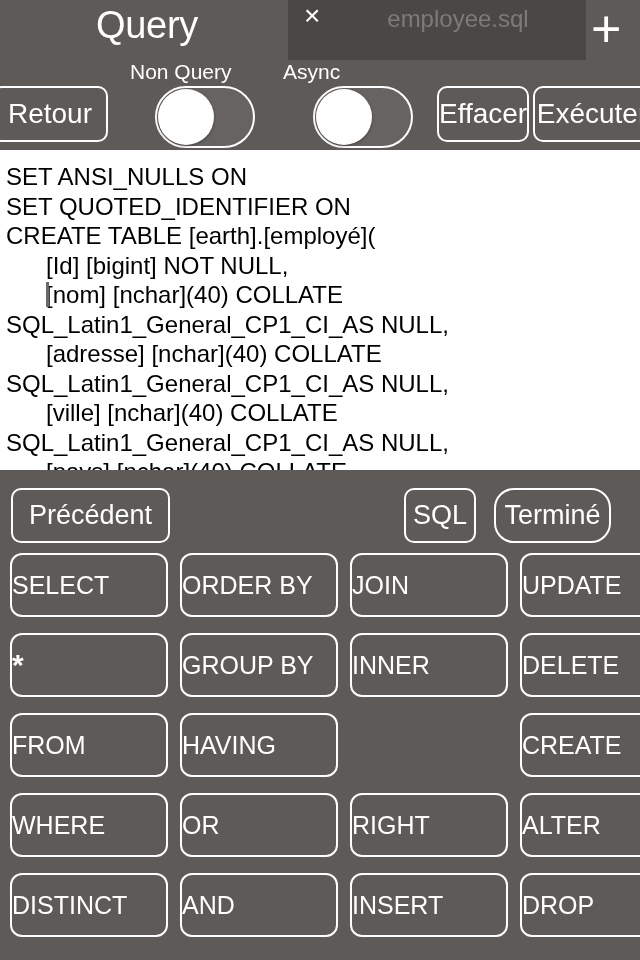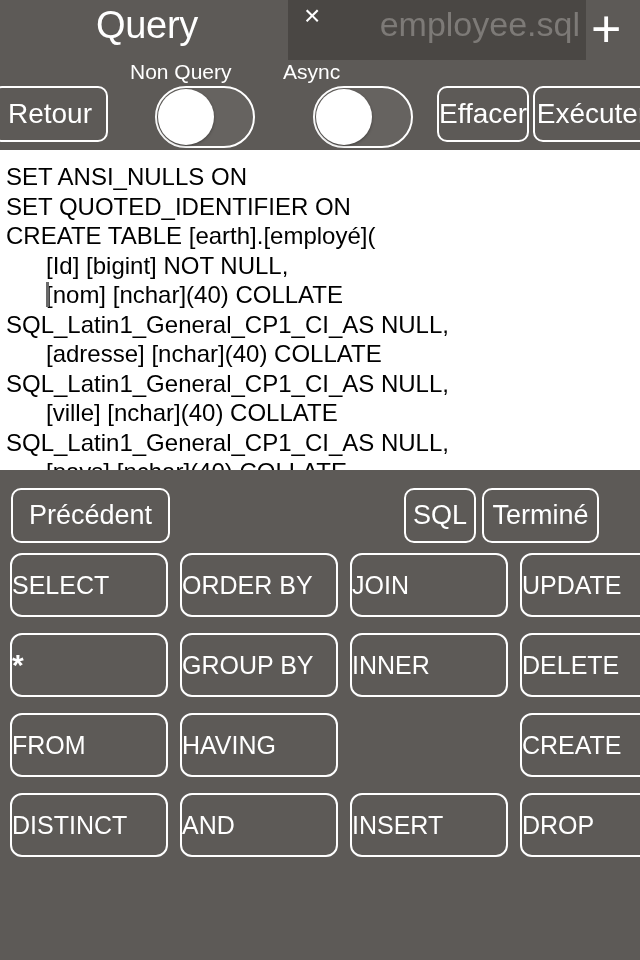--- a/index.html
+++ b/index.html
@@ -55,22 +55,22 @@
     font-size: 28px;
     line-height: 30px;
     color: #ffffff;
     font-weight: 400;
   }
   .tab-label {
     position: absolute;
     left: 48px;
     top: 5px;
     width: 244px;
-    text-align: right;
-    font-size: 34px;
+    text-align: center;
+    font-size: 24px;
     color: #7d7a77;
     white-space: nowrap;
     overflow: hidden;
   }
   .tab-add {
     position: absolute;
     left: 591px;
     top: -2px;
     font-size: 52px;
     line-height: 62px;
@@ -210,21 +210,21 @@
     background: transparent;
     color: #ffffff;
     font-size: 27px;
     line-height: 51px;
     text-align: center;
     box-sizing: border-box;
     white-space: nowrap;
     padding: 0;
   }
   .navbtn.sql  { left: 404px; width: 72px; }
-  .navbtn.done { left: 482px; width: 117px; }
+  .navbtn.done { left: 494px; width: 117px; border-radius: 20px; }
 
   .keygrid {
     position: absolute;
     left: 0;
     top: 75px;
     width: 640px;
     height: 415px;
   }
   .keyrow {
     position: relative;
@@ -323,20 +323,26 @@
         <button class="key c2">INNER</button>
         <button class="key c3">DELETE</button>
       </div>
 
       <div class="keyrow">
         <button class="key c0">FROM</button>
         <button class="key c1">HAVING</button>
         <button class="key c3">CREATE</button>
       </div>
 
+      <div class="keyrow">
+        <button class="key c0">WHERE</button>
+        <button class="key c1">OR</button>
+        <button class="key c2">RIGHT</button>
+        <button class="key c3">ALTER</button>
+      </div>
 
       <div class="keyrow">
         <button class="key c0">DISTINCT</button>
         <button class="key c1">AND</button>
         <button class="key c2">INSERT</button>
         <button class="key c3">DROP</button>
       </div>
 
     </div>
   </div>

